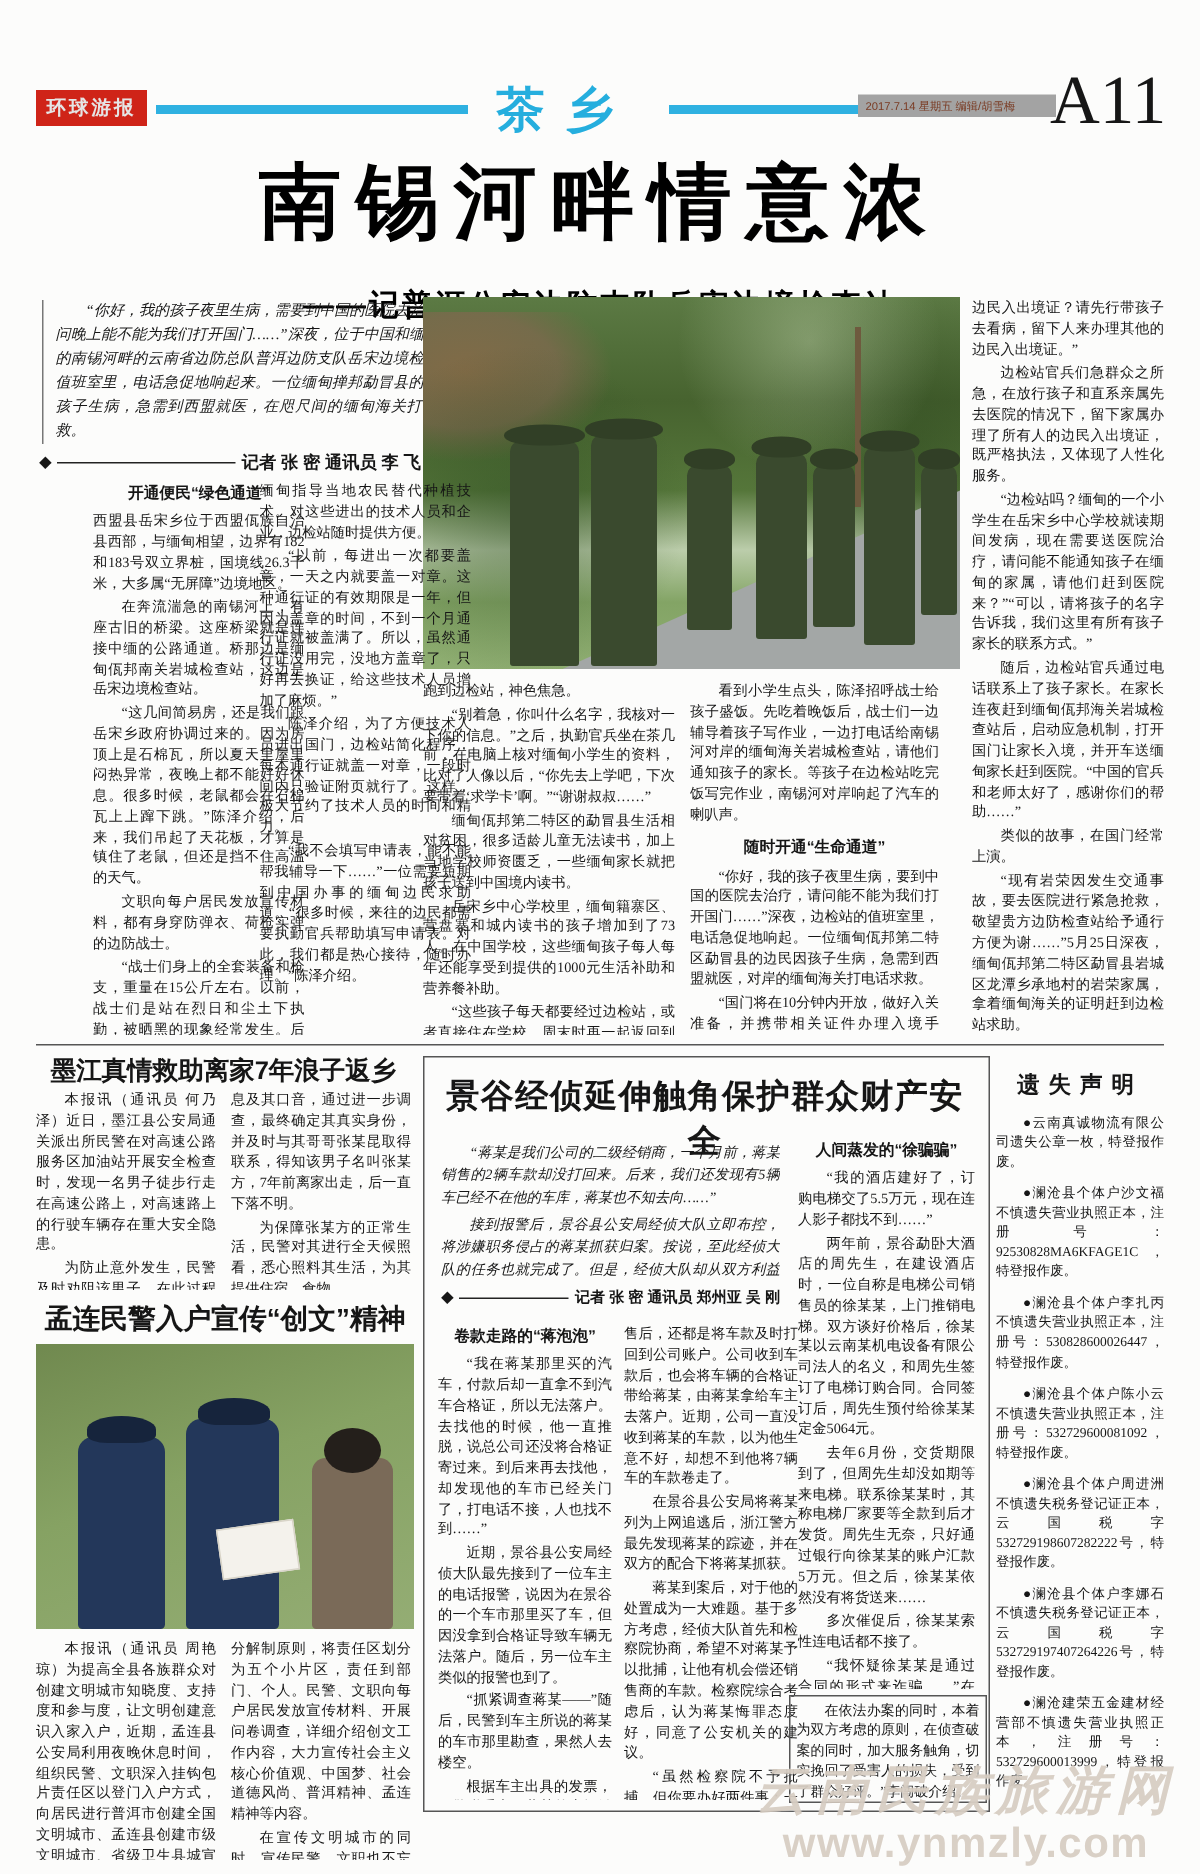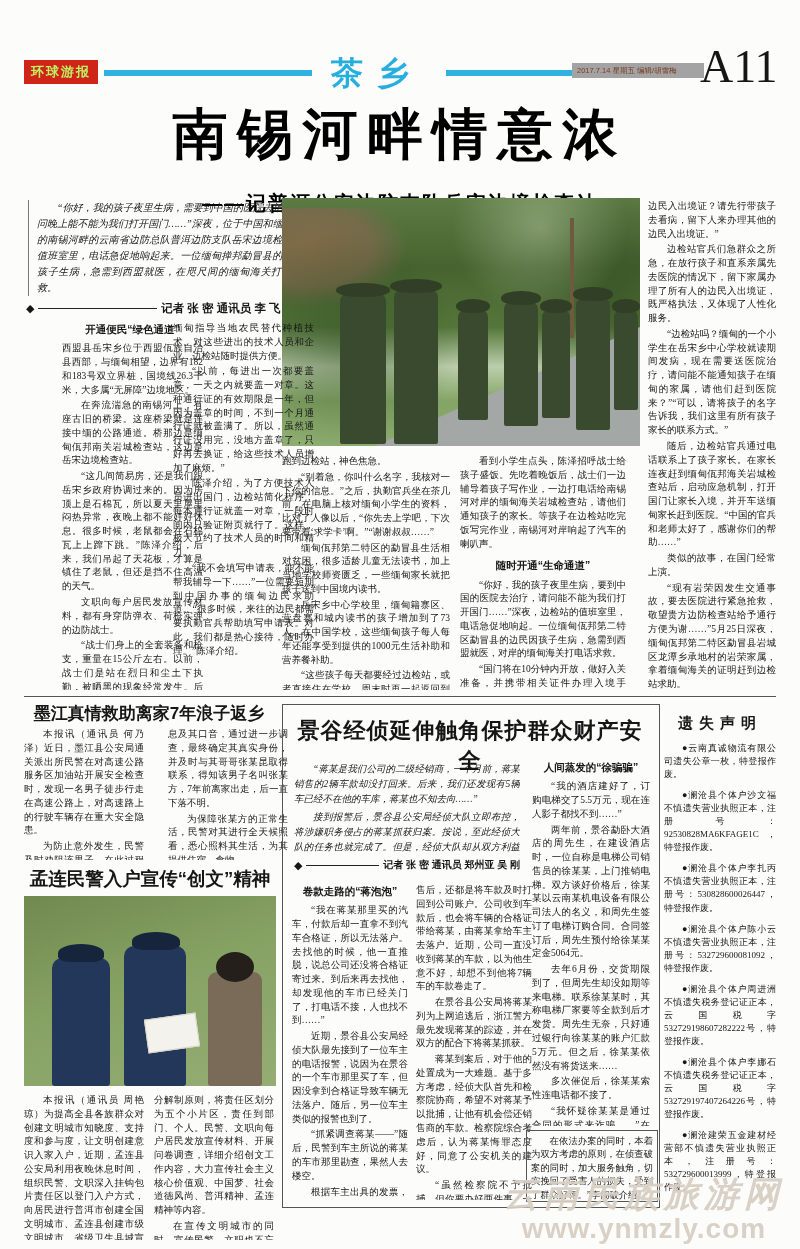--- a/index.html
+++ b/index.html
@@ -6,21 +6,21 @@
   body{width:800px;height:1249px;position:relative;background:#fcfcfb;
        font-family:"Liberation Serif",serif;color:#161616;overflow:hidden;}
   .abs{position:absolute;}
   p{margin:0 0 2px 0;text-indent:2em;text-align:justify;}
   .noindent-first p:first-child{text-indent:0;}
   .col{font-size:9.5px;line-height:1.45;overflow:hidden;}
   .subhead{display:block;text-align:center;font-weight:bold;
            font-family:"Liberation Sans",sans-serif;font-size:10.5px;
            margin:7px 0 5px;}
   
-  .masthead{background:#cf2418;color:#bef264;font-family:Liberation Sans, sans-serif;
+  .masthead{background:#cf2418;color:#e5e5e5;font-family:Liberation Sans, sans-serif;
             font-weight:bold;font-size:13px;letter-spacing:2px;padding:3px 7px;}
   .cyanbar{background:#2fb1e1;height:6px;}
   .sectiontitle{color:#25aede;font-family:"Liberation Sans",sans-serif;
                 font-weight:bold;font-size:32px;letter-spacing:14px;text-align:center;}
   .datebar{background:#a3a3a3;color:#7a3b23;font-size:7.5px;line-height:15px;
            padding:0 5px;white-space:nowrap;overflow:hidden;font-family:"Liberation Sans",sans-serif;}
   .pageno{font-family:"Liberation Serif",serif;font-size:46px;line-height:1;}
   
   .headline{font-family:"Liberation Sans",sans-serif;font-weight:900;
             font-size:55px;letter-spacing:10px;text-align:center;color:#000;}
@@ -168,21 +168,21 @@
 
 <div class="hline" style="left:24px;top:696px;width:752px;"></div>
 
 <div class="abs h-mojiang" style="left:24px;top:702px;width:250px;">墨江真情救助离家7年浪子返乡</div>
 <div class="abs col" style="left:24px;top:728px;width:120px;height:132px;">
   <div>
       <p>本报讯（通讯员 何乃泽）近日，墨江县公安局通关派出所民警在对高速公路服务区加油站开展安全检查时，发现一名男子徒步行走在高速公路上，对高速路上的行驶车辆存在重大安全隐患。</p>
       <p>为防止意外发生，民警及时劝阻该男子。在此过程中发现该男子疑似为精神病人，为查清其身份信息，民警将其带回派出所进一步核实。由于该男子精神异常，无法正常与民警进行沟通，也说不清其家庭住址、本人及家属基本情况，仅自称叫“大方”、兔年生。民警根据简单信</p>
     </div>
 </div>
-<div class="abs col noindent-first" style="left:168px;top:728px;width:120px;height:132px;">
+<div class="abs col noindent-first" style="left:154px;top:728px;width:120px;height:132px;">
   <div class="noindent-first">
       <p>息及其口音，通过进一步调查，最终确定其真实身份，并及时与其哥哥张某昆取得联系，得知该男子名叫张某方，7年前离家出走，后一直下落不明。</p>
       <p>为保障张某方的正常生活，民警对其进行全天候照看，悉心照料其生活，为其提供住宿、食物。</p>
     </div>
 </div>
 
 <div class="abs h-menglian" style="left:24px;top:866px;width:252px;">孟连民警入户宣传“创文”精神</div>
 
 <div class="photo photo-visit" style="left:24px;top:896px;width:252px;height:190px;" title="民警入户向群众宣传创文精神">
   <div class="officer" style="left:28px;top:62px;width:58px;height:128px;"></div>

